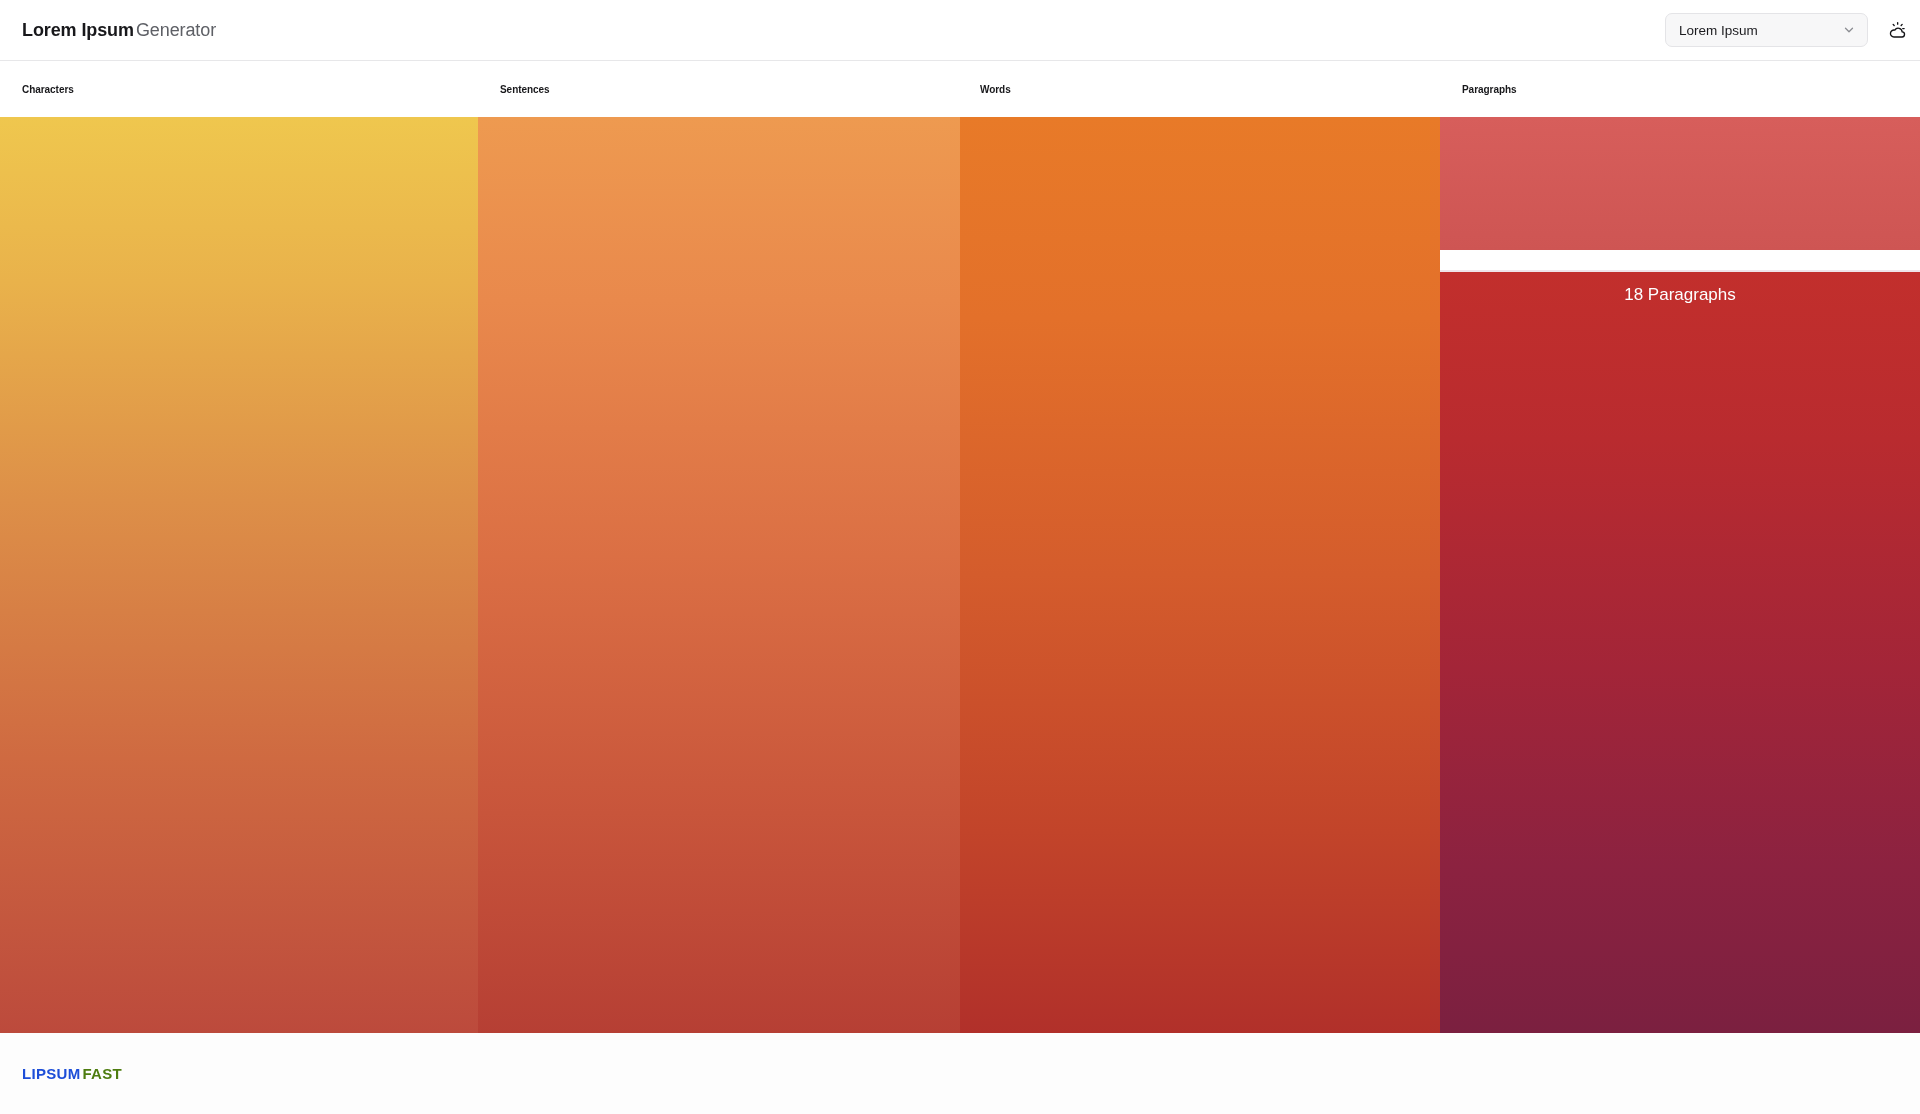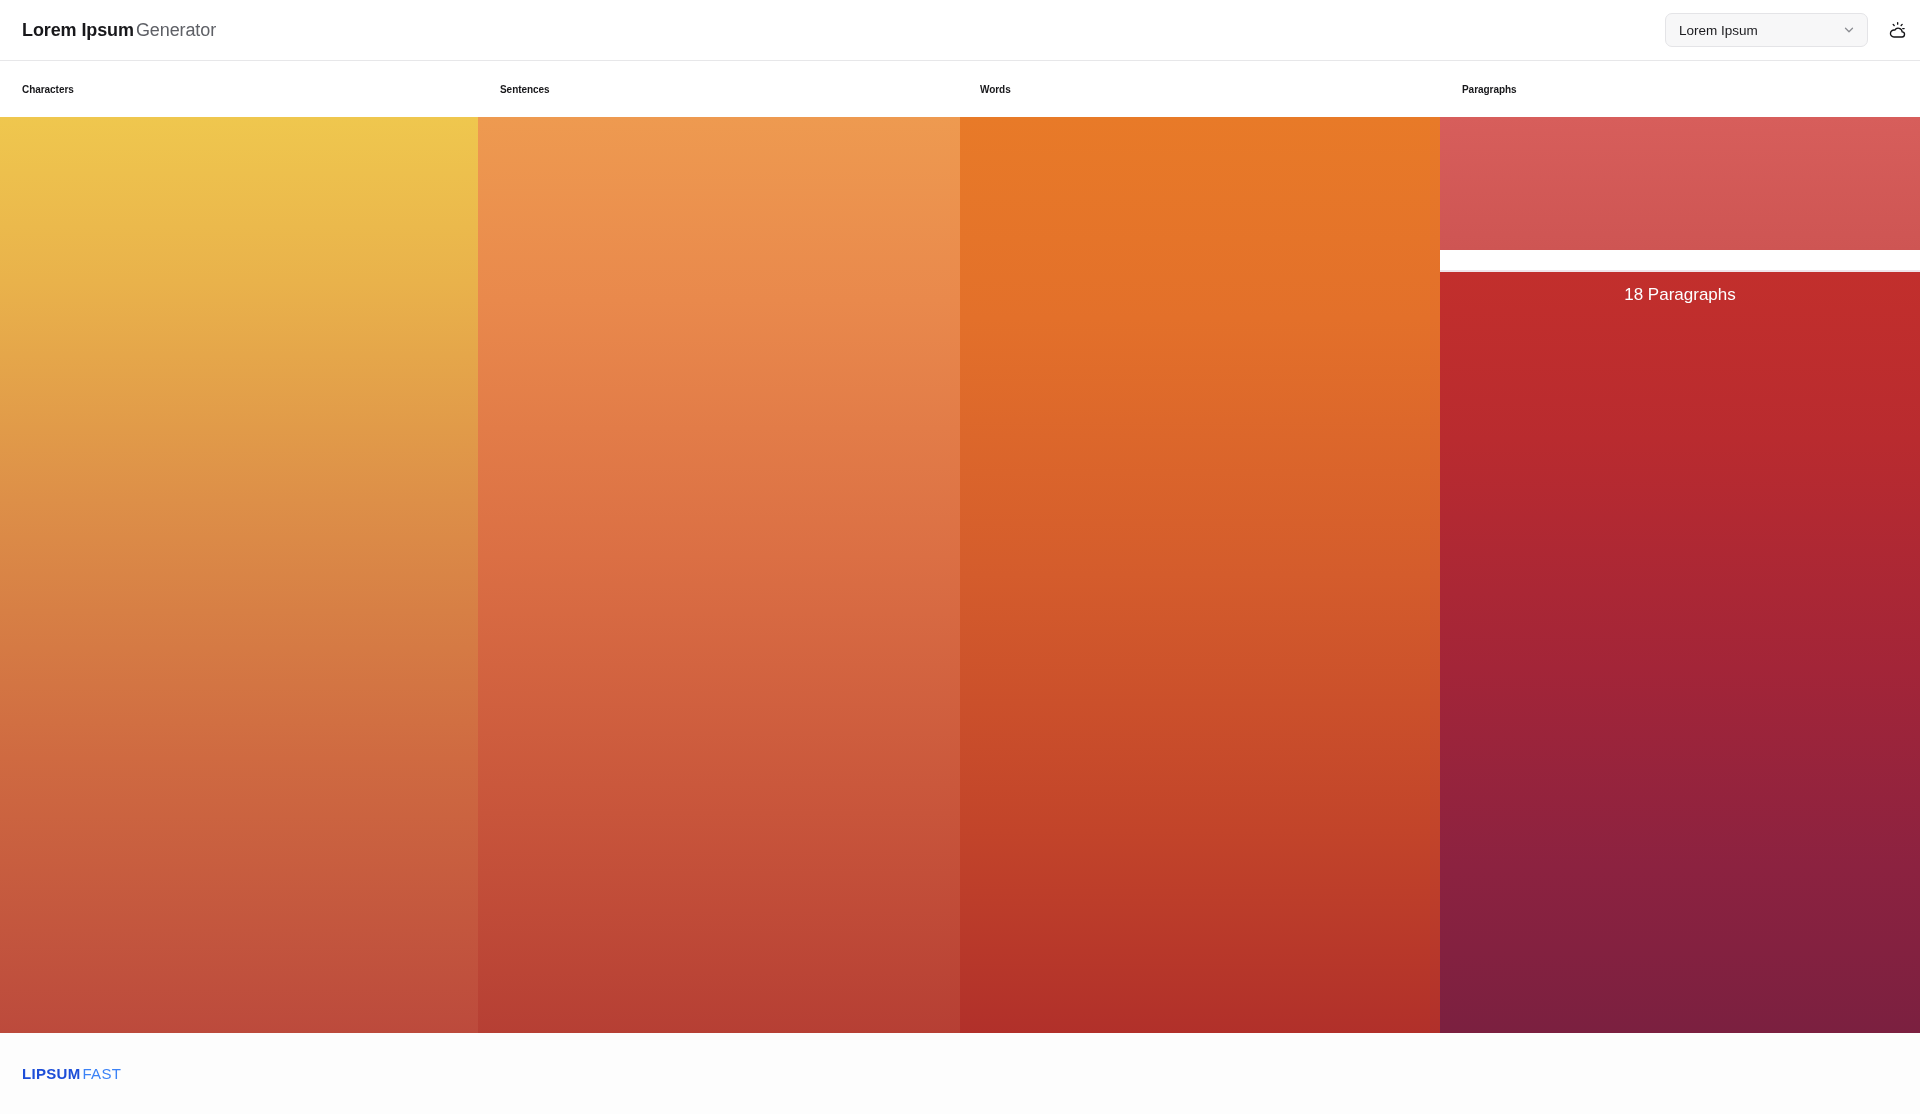--- a/index.html
+++ b/index.html
@@ -152,21 +152,21 @@
     display: flex;
     align-items: center;
     padding: 0 22px;
   }
   .footer-brand {
     font-size: 15px;
     letter-spacing: 0.3px;
     white-space: nowrap;
   }
   .footer-brand .strong { font-weight: 700; color: #1d4ed8; }
-  .footer-brand .muted  { font-weight: 400; color: #3b82f6; margin-left: 2px; }
+  .footer-brand .muted  { font-weight: 700; color: #4d7c0f; margin-left: 2px; }
 </style>
 </head>
 <body>
 
 <div class="app">
 
   <div class="header">
     <div class="app-title">
       <span class="strong">Lorem Ipsum</span><span class="muted">Generator</span>
     </div>

